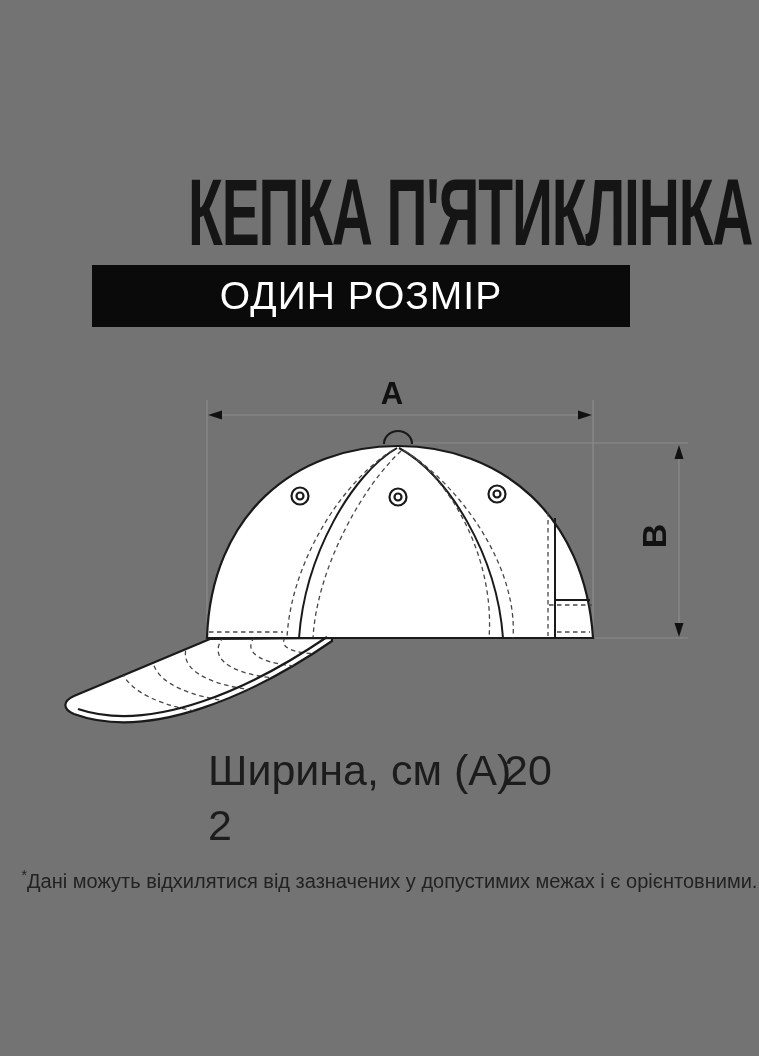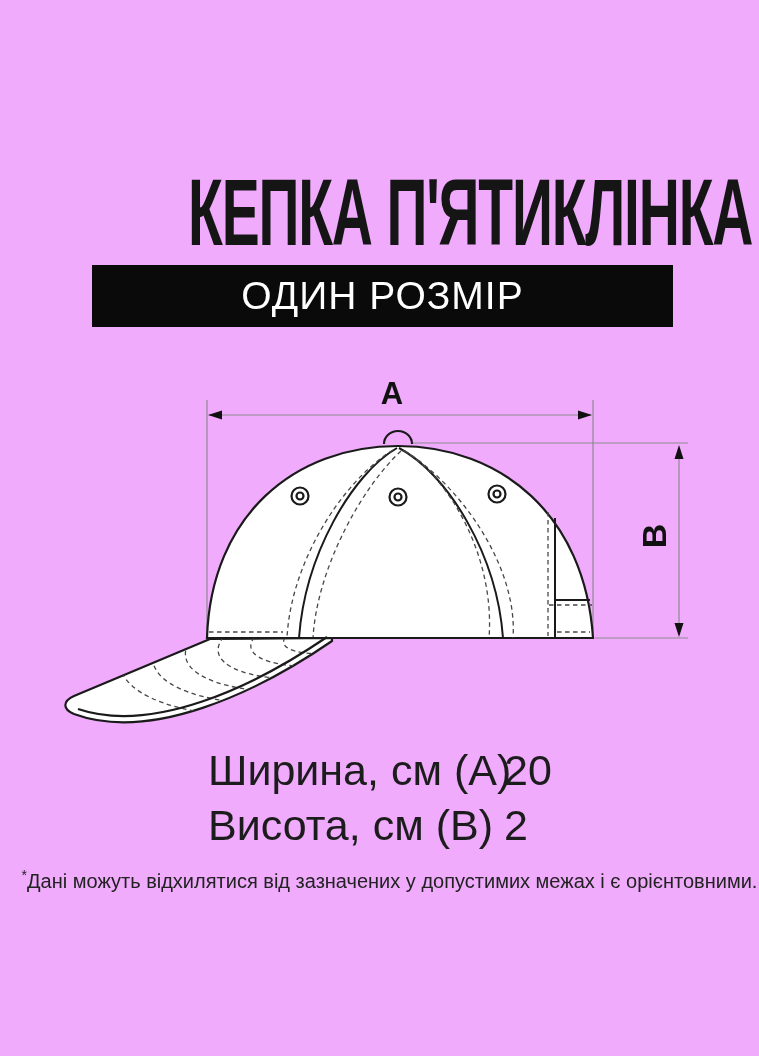--- a/index.html
+++ b/index.html
@@ -1,21 +1,21 @@
 <!DOCTYPE html>
 <html><head>
 <meta charset="utf-8">
 <style>
   * { margin: 0; padding: 0; box-sizing: border-box; }
   html, body { background: #ffffff; }
   .page {
     position: relative;
     width: 759px;
     height: 1056px;
-    background: #f0abfc;
+    background: #737373;
     overflow: hidden;
     font-family: "Liberation Sans", sans-serif;
     color: #1a1a1a;
   }
   
   .title-wrap {
     position: absolute;
     top: 168px;
     left: 0;
     width: 759px;
@@ -30,21 +30,21 @@
     color: #151515;
     transform: scaleX(0.60);
     transform-origin: 50% 50%;
     white-space: nowrap;
   }
   
   .banner {
     position: absolute;
     top: 265px;
     left: 92px;
-    width: 581px;
+    width: 538px;
     height: 62px;
     background: #0a0a0a;
     display: flex;
     align-items: center;
     justify-content: center;
   }
   .banner-text {
     color: #ffffff;
     font-size: 39px;
     font-weight: 400;
@@ -188,21 +188,20 @@
           <ellipse class="stitch" cx="345" cy="634" rx="227" ry="78"></ellipse>
         </g>
       </g>
       <path class="ink" stroke-width="1.6" d="M 78,709 C 152,734 252,688 327,637"></path>
     </g>
   </svg>
 
   <div class="measures">
     <div class="measure-label">Ширина, см (А)</div>
     <div class="measure-value">20</div>
-    <div class="measure-label">Висота, см (В)</div>
     <div class="measure-value">2</div>
   </div>
 
   <div class="footnote">
     <sup>*</sup><span>Дані можуть відхилятися від зазначених у допустимих межах і є орієнтовними.</span>
   </div>
 
 </div>
 
 </body></html>

